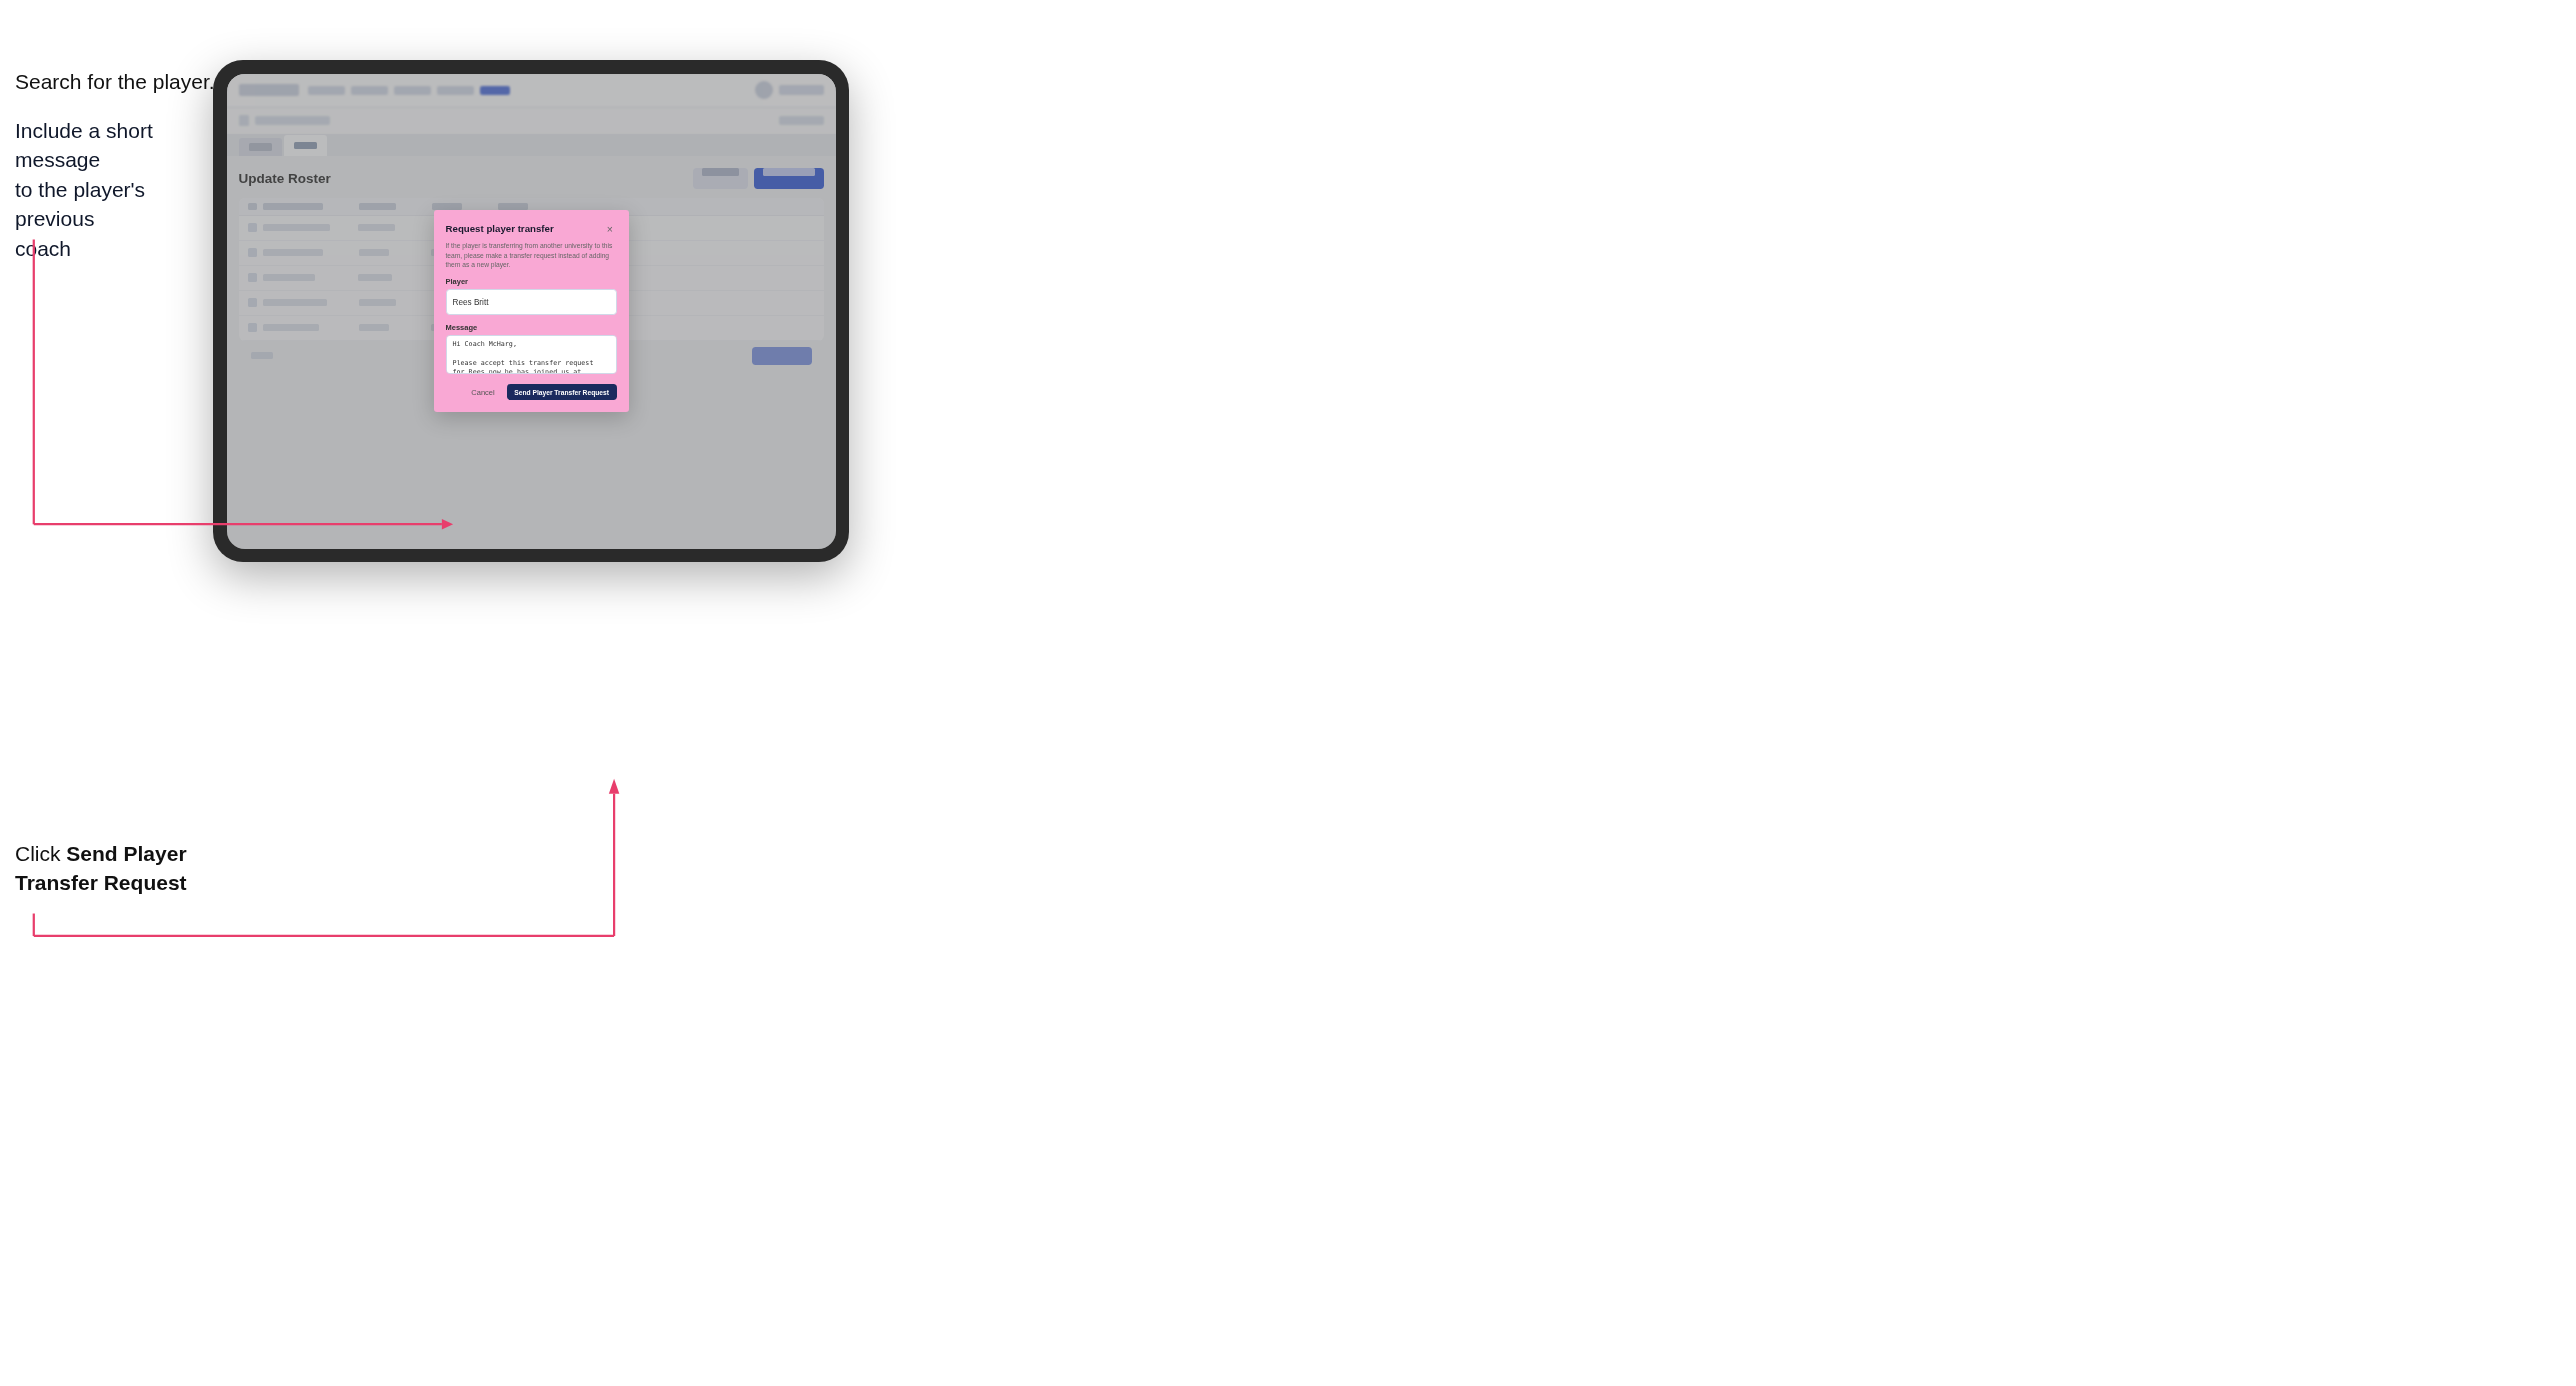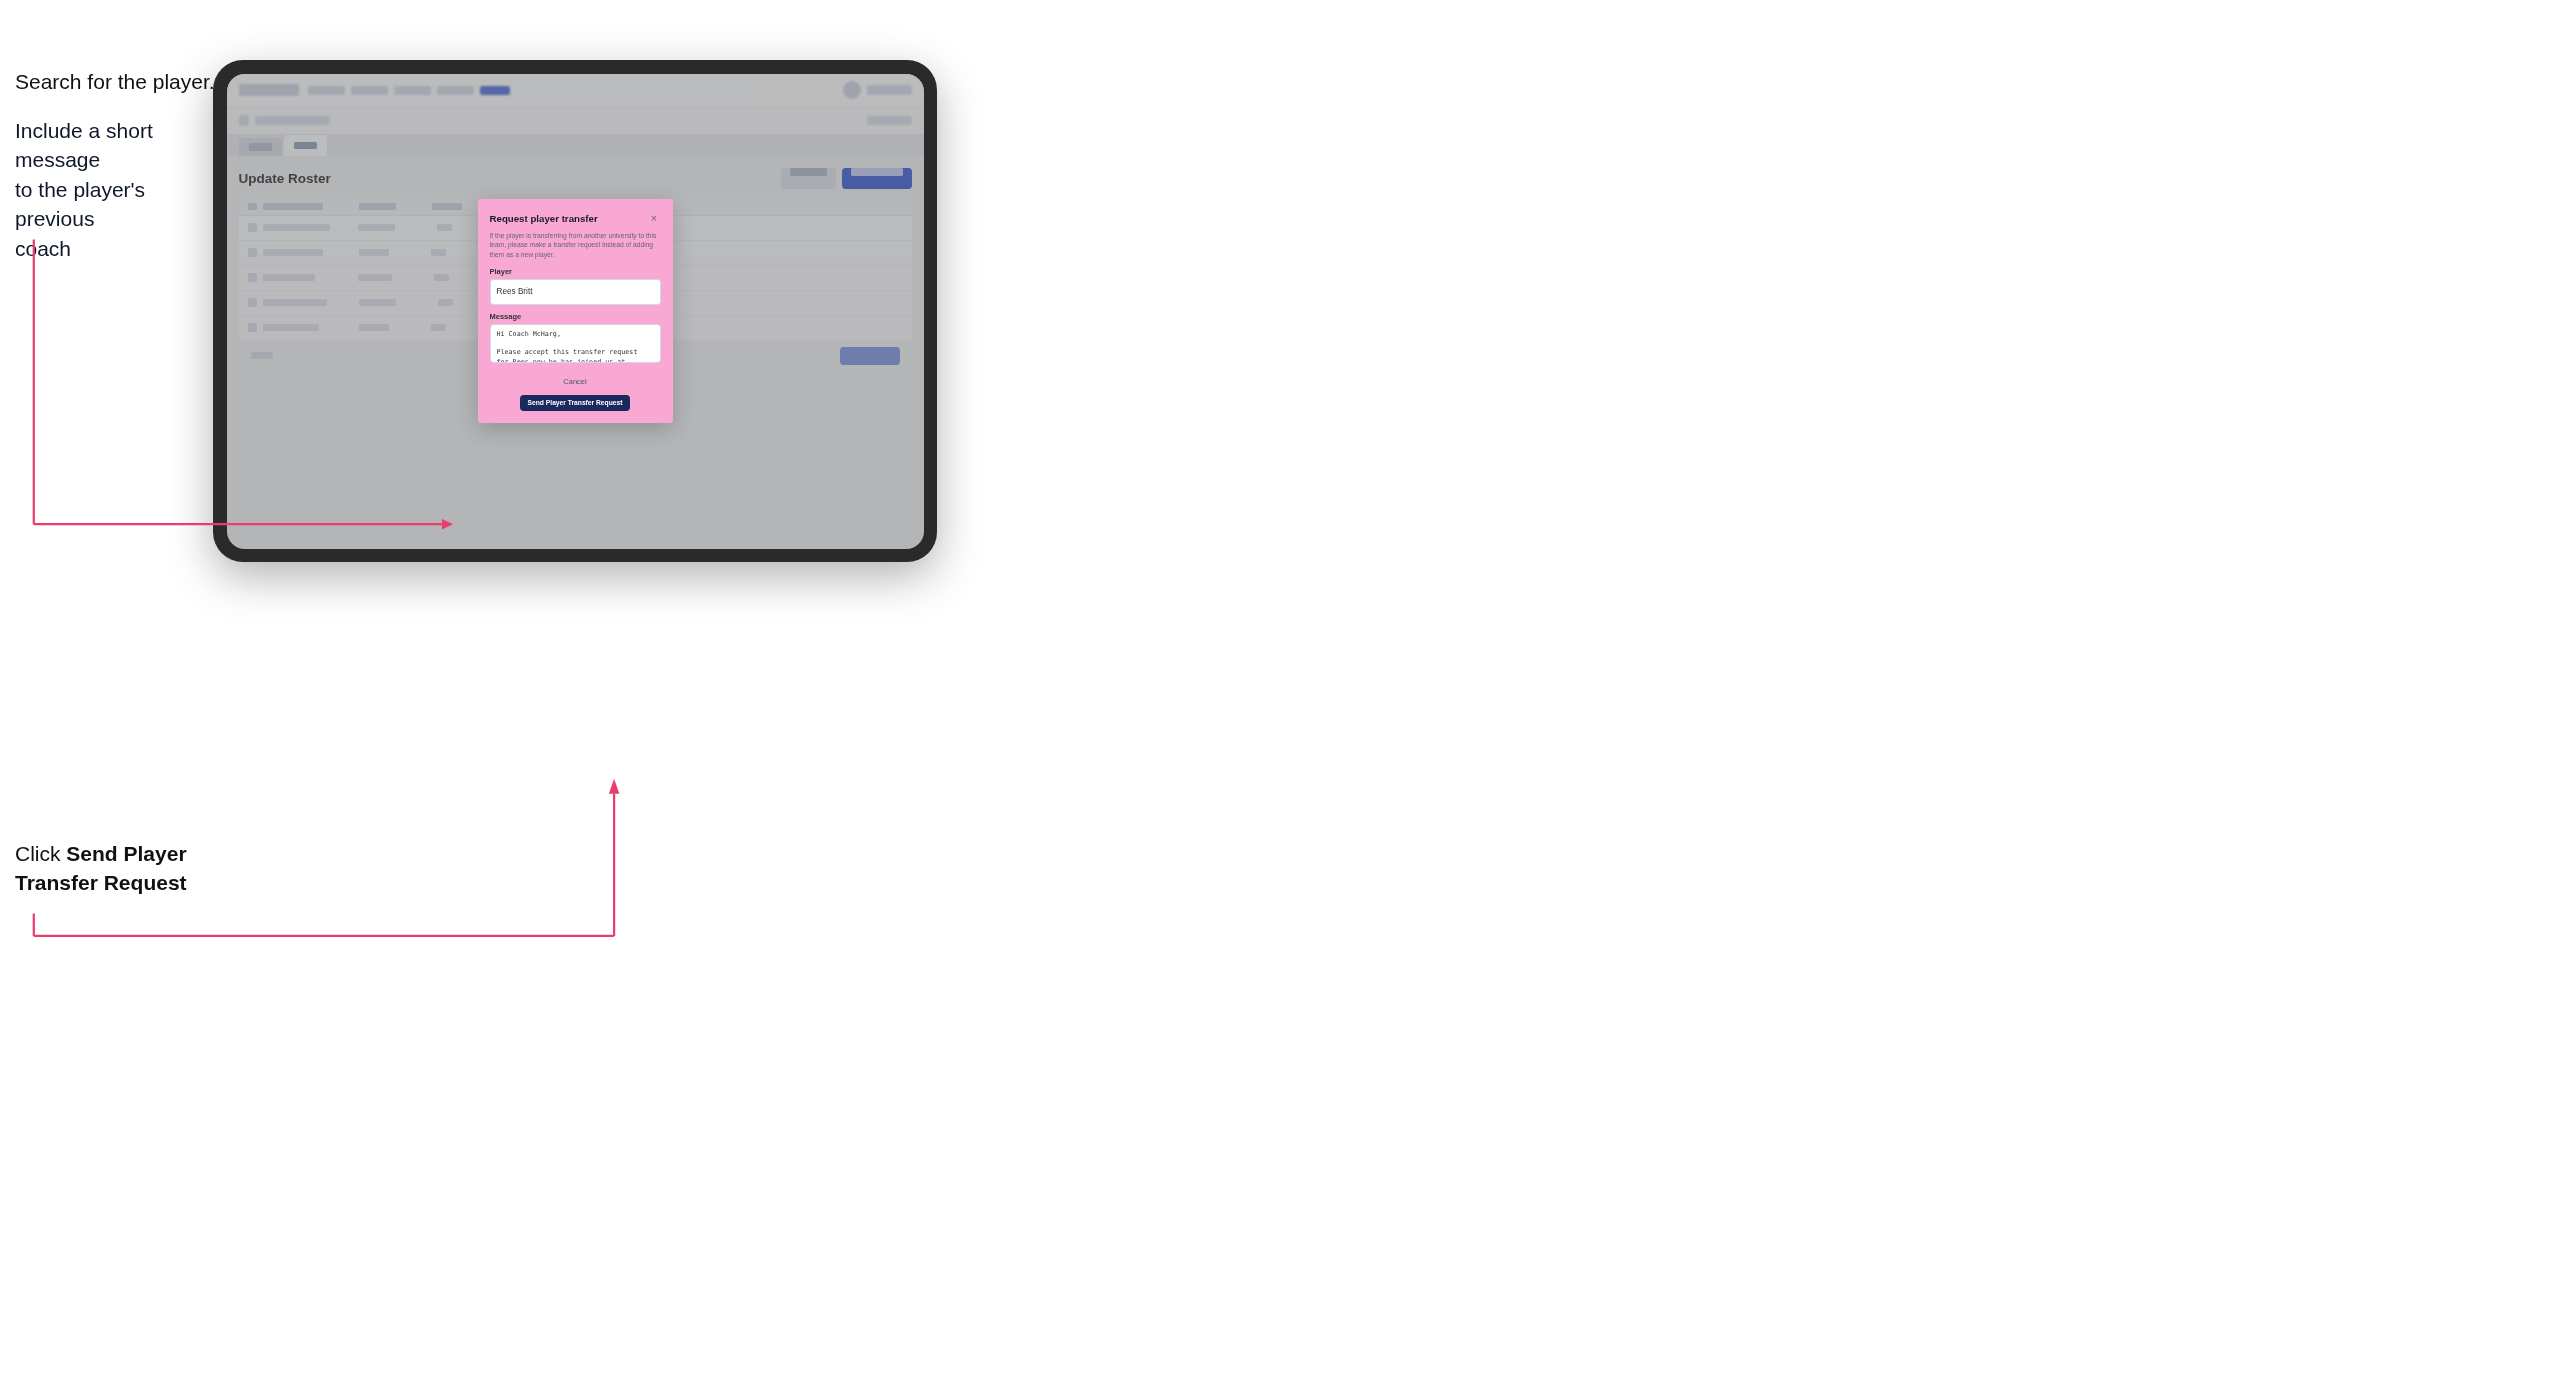--- a/index.html
+++ b/index.html
@@ -365,21 +365,20 @@
       margin-bottom: 7.5px;
       outline: none;
       resize: none;
       line-height: 1.4;
     }
     .modal-footer {
       display: flex;
       justify-content: flex-end;
       gap: 6px;
       align-items: center;
-      flex-direction: column;
     }
     .cancel-btn {
       background: none;
       border: none;
       font-size: 7.5px;
       color: #555;
       cursor: pointer;
       padding: 3px 6px;
     }
     .submit-btn {
@@ -409,21 +408,21 @@
 <div class="annotation-search">Search for the player.</div>
 
 <div class="annotation-message">
   <span>Include a short message<br>to the player's previous<br>coach</span>
 </div>
 
 <div class="annotation-click" style="top:839px; left:15px;">
   <span>Click </span><span style="font-weight:900;">Send Player Transfer Request</span>
 </div>
 
-<div class="tablet-frame" style="top:60px; left:213px; width:724px; height:502px;">
+<div class="tablet-frame" style="top:60px; left:213px; width:636px; height:502px;">
   <div class="tablet-screen">
 
     <div class="app-header">
       <div class="app-logo"></div>
       <div class="nav-items">
         <div class="nav-item"></div>
         <div class="nav-item"></div>
         <div class="nav-item"></div>
         <div class="nav-item"></div>
         <div class="nav-item active"></div>

